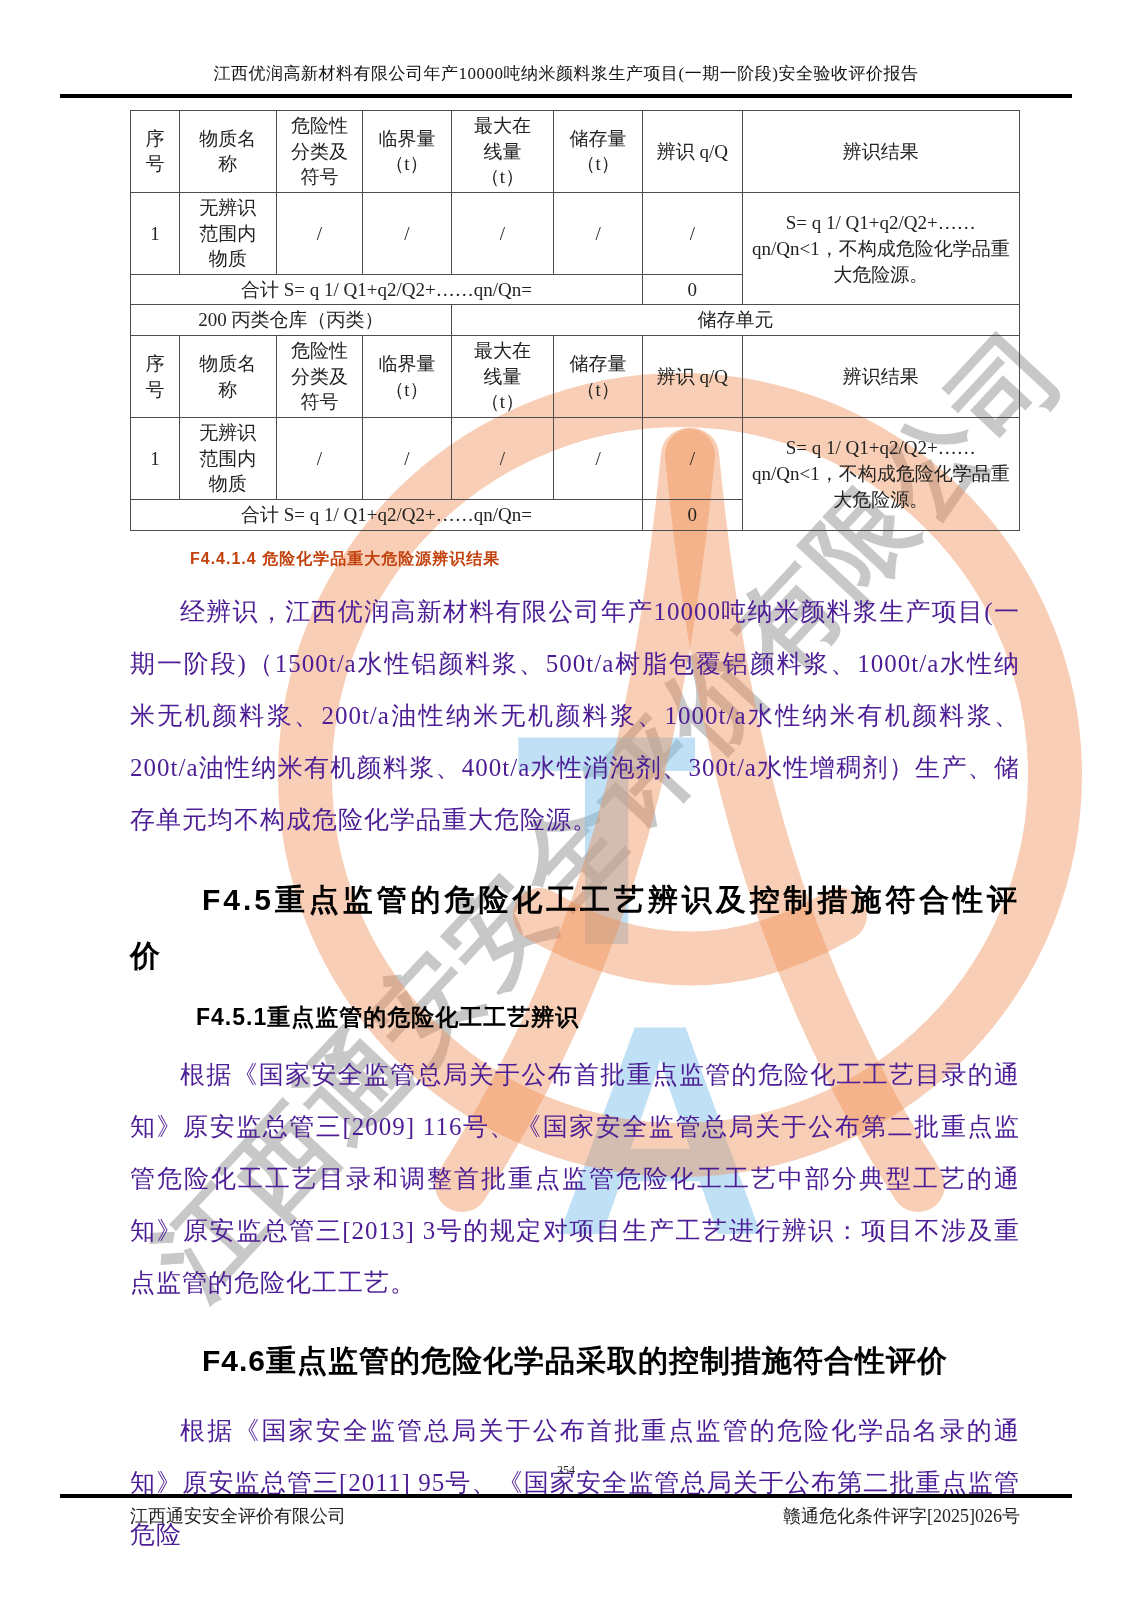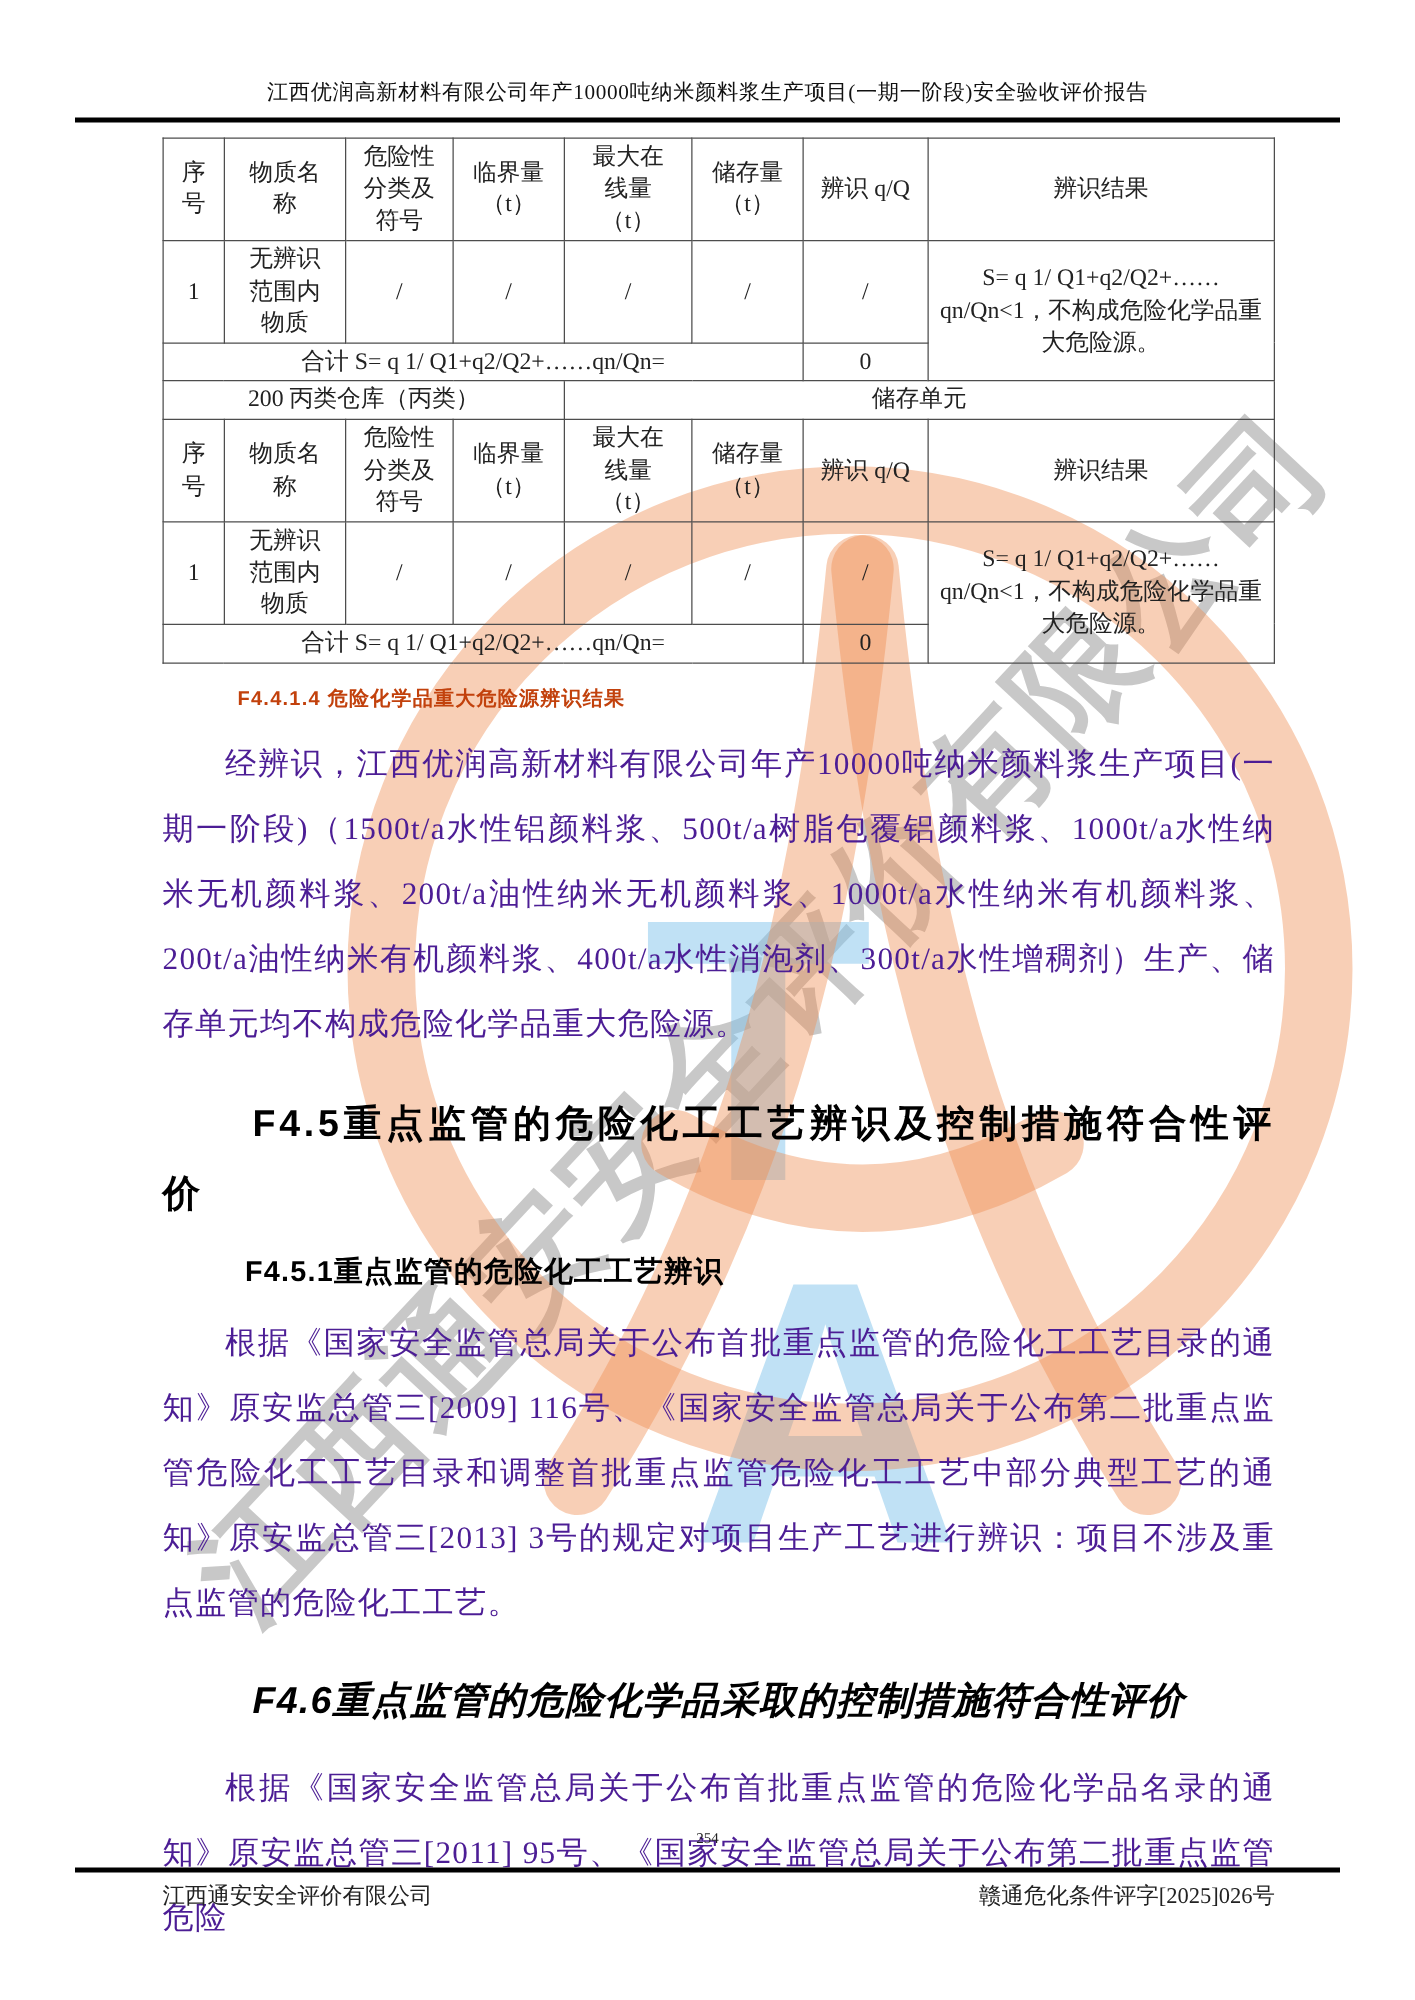--- a/index.html
+++ b/index.html
@@ -79,21 +79,21 @@
     margin:26px 0 0 0;text-indent:72px;text-align:justify;color:#000;
   }
   .h-mid{
     font-family:"Liberation Sans","DejaVu Sans",sans-serif;
     font-weight:700;font-size:23px;letter-spacing:1px;
     margin:18px 0 16px 66px;color:#000;
   }
   .h-center{
     font-family:"Liberation Sans","DejaVu Sans",sans-serif;
     font-weight:700;font-size:30px;letter-spacing:1px;
-    margin:24px 0 0 0;text-align:center;text-indent:0;color:#000;font-style:italic;
+    margin:24px 0 0 0;text-align:center;text-indent:0;color:#000;
   }
 
   
   .page-number{
     position:absolute;left:0;right:0;bottom:122px;z-index:2;
     text-align:center;font-size:12px;color:#222;
   }
   .foot-rule{
     position:absolute;left:60px;right:60px;bottom:102px;z-index:2;
     border-top:4px solid #000;

